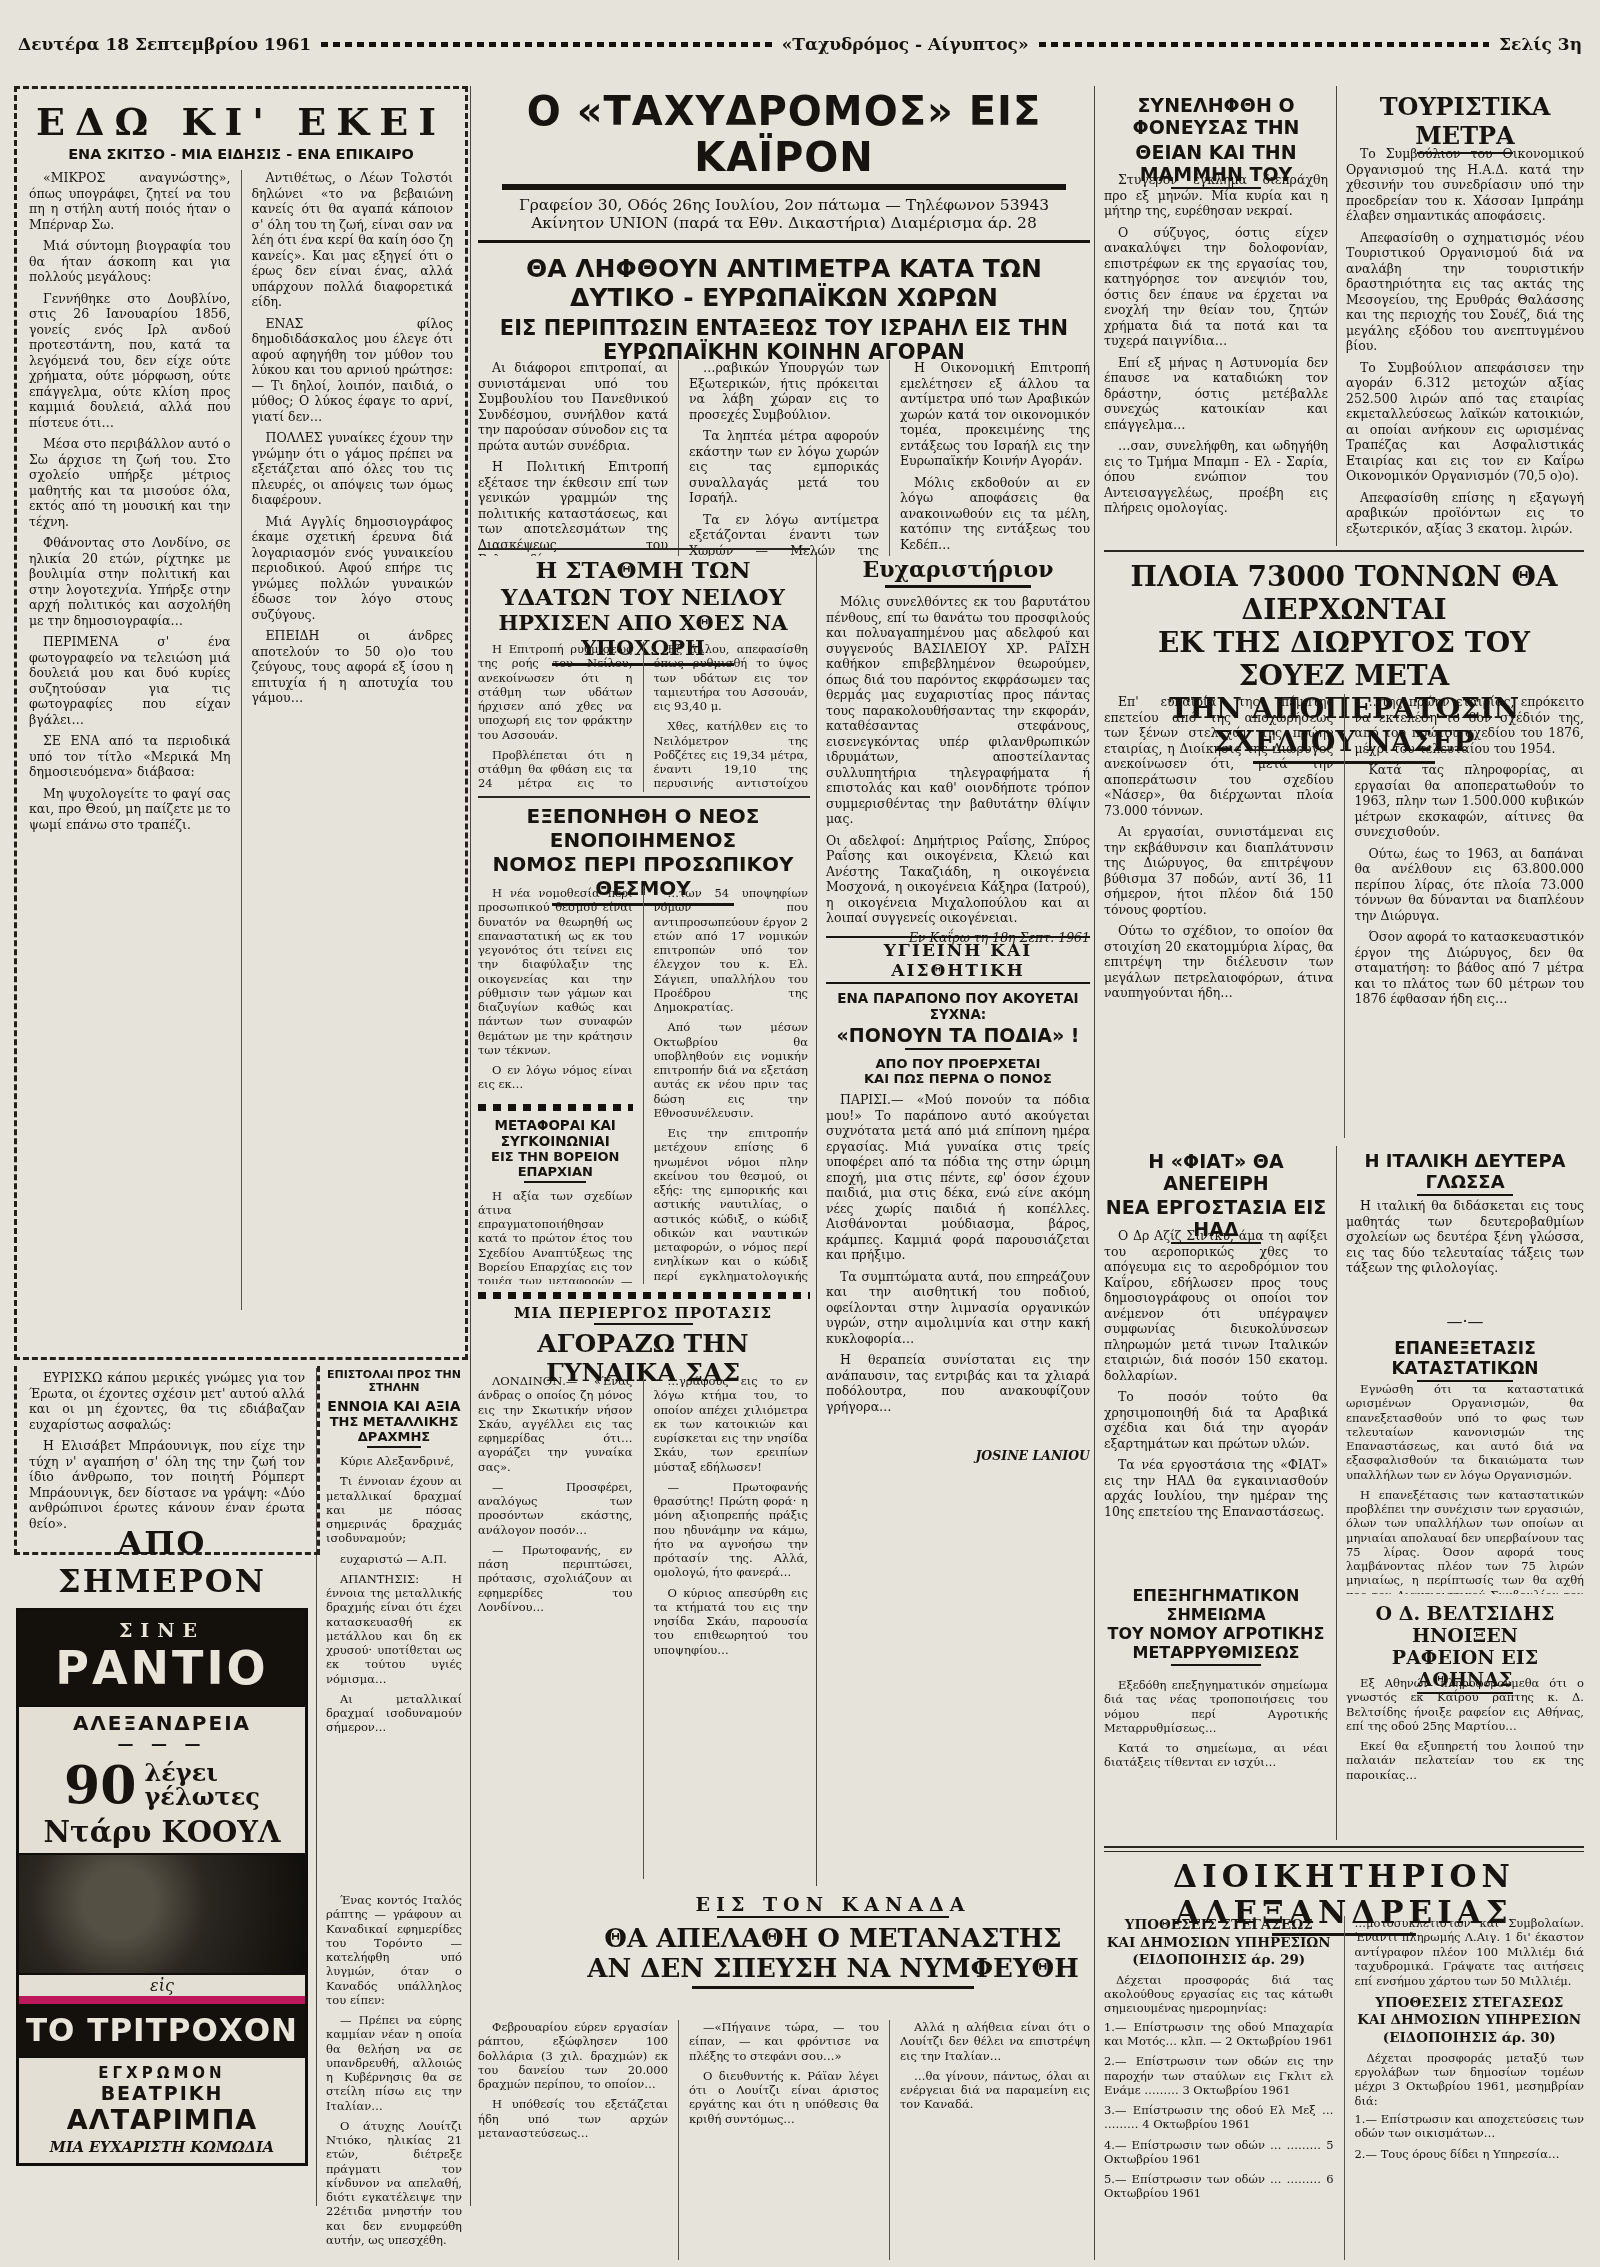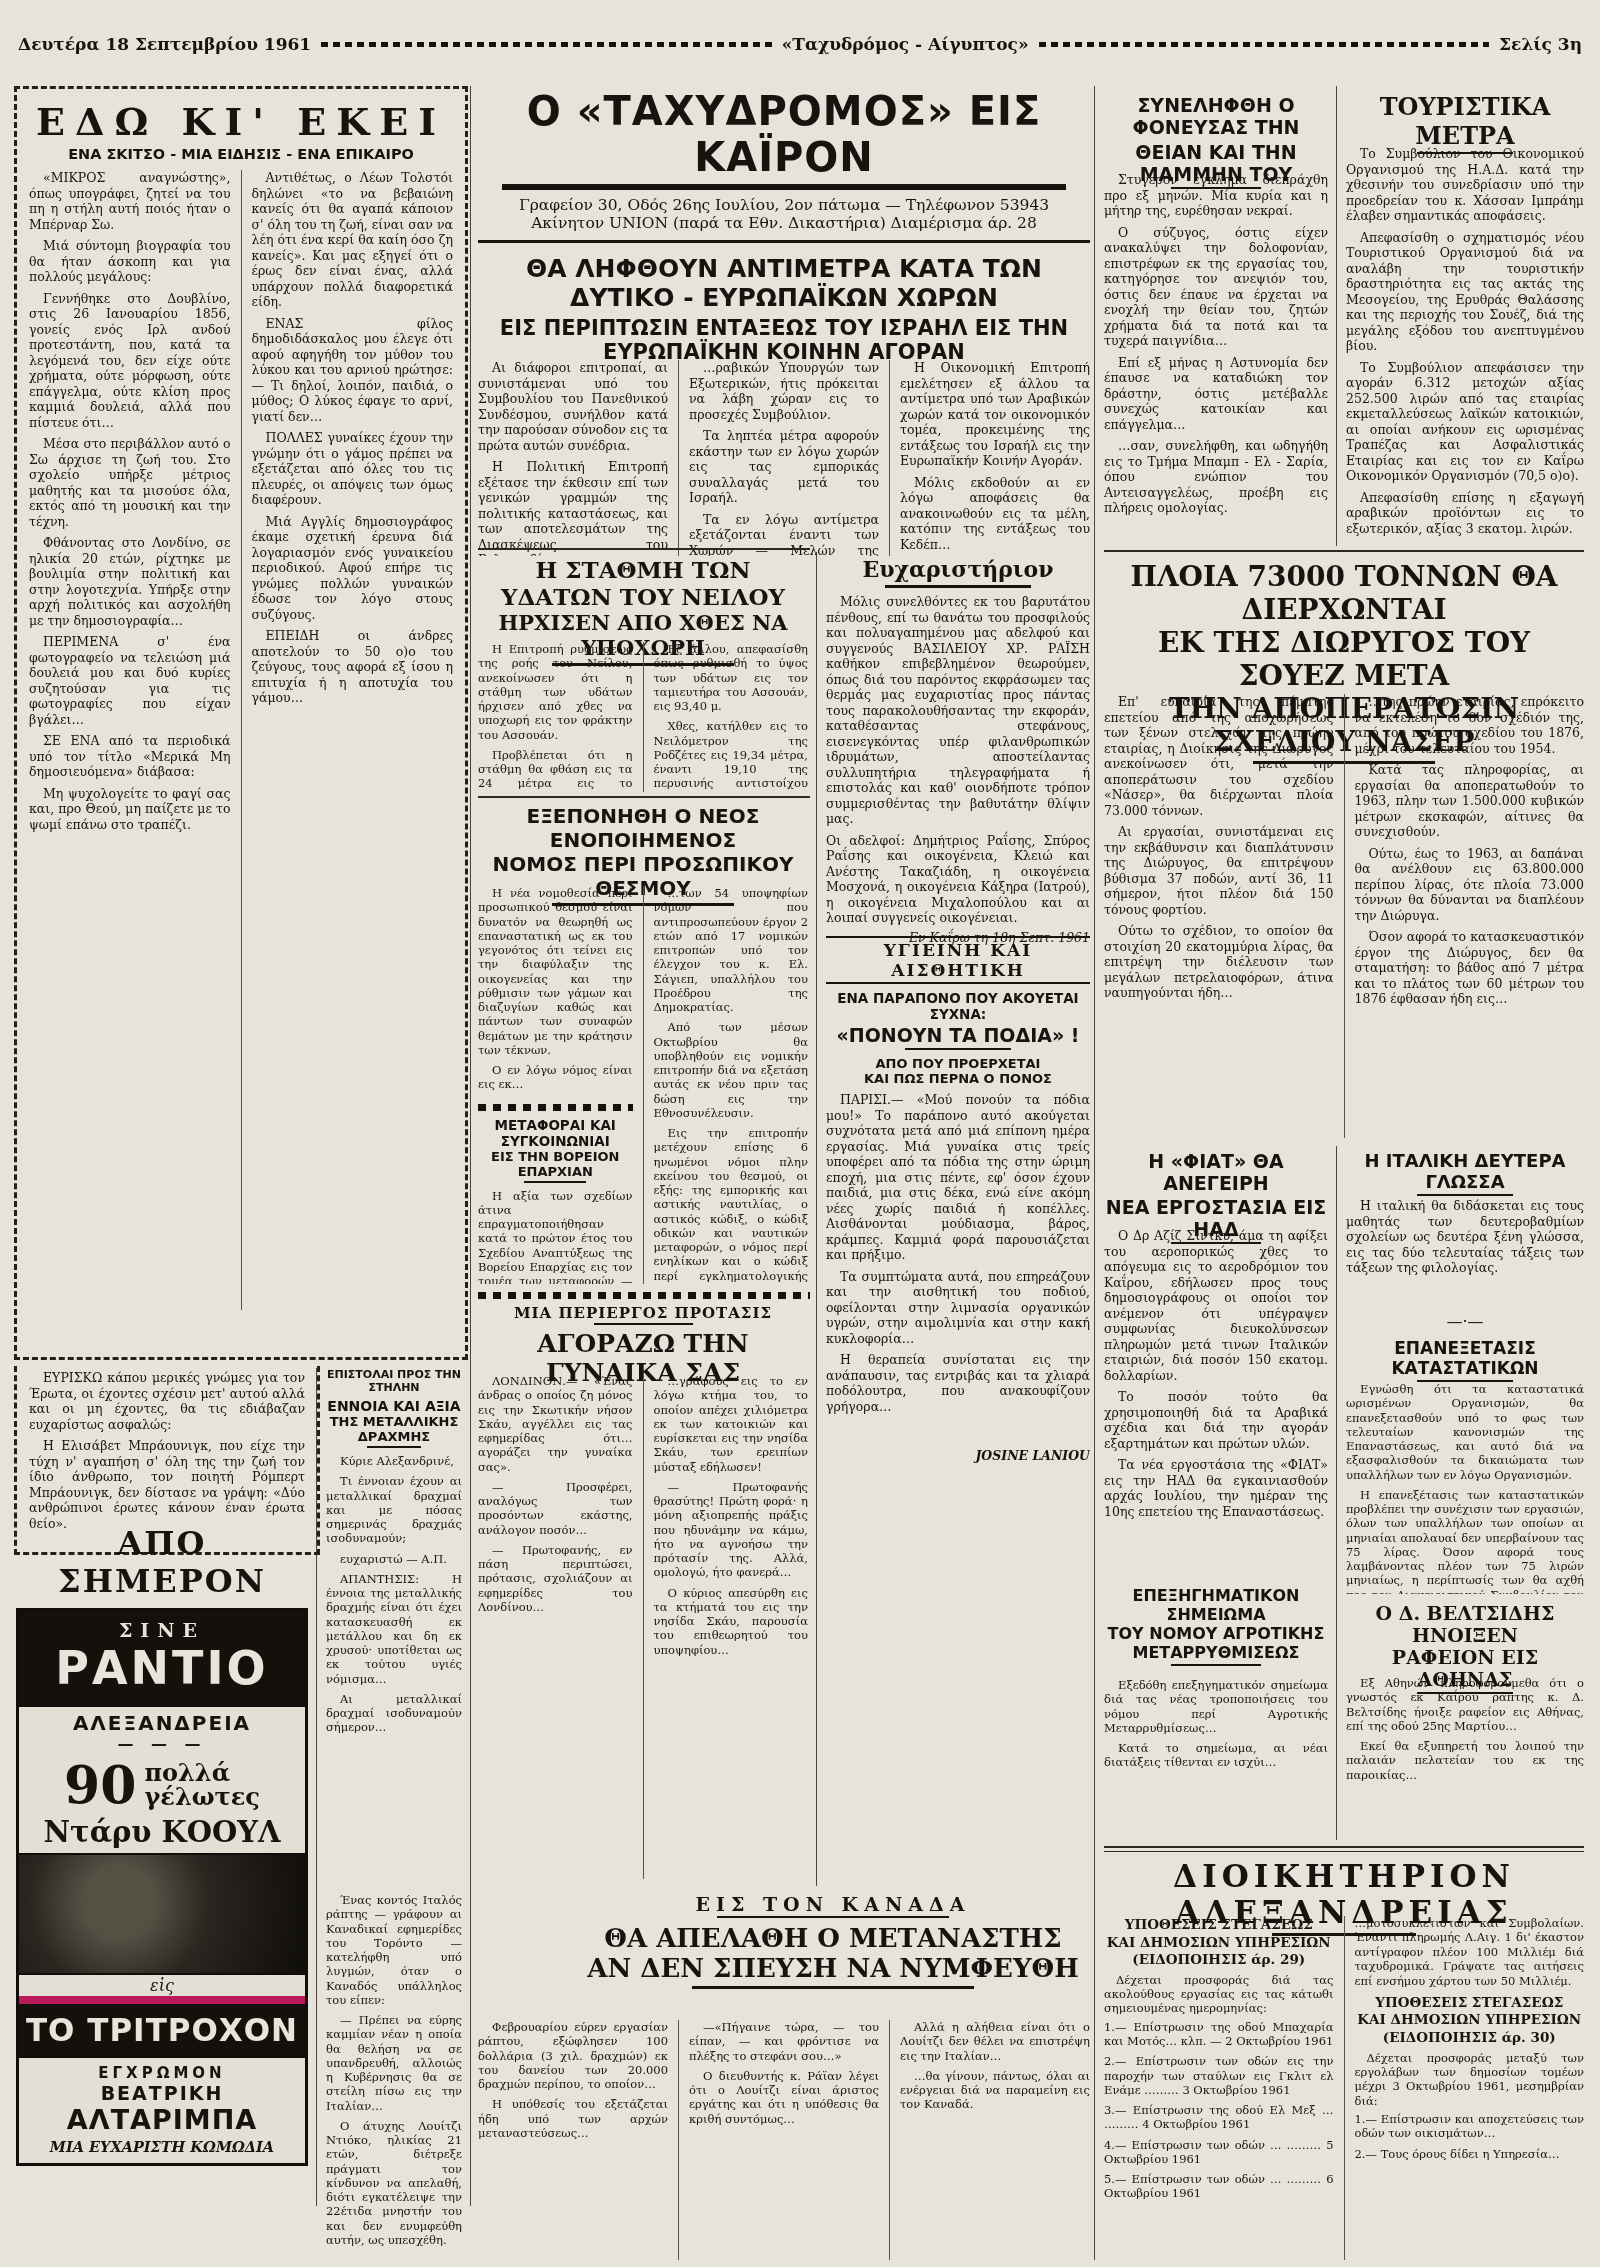--- a/index.html
+++ b/index.html
@@ -87,21 +87,21 @@
       <div class="adblk" style="padding:8px 6px 10px 6px;">
         <div style="font-size:19px;letter-spacing:8px;font-weight:bold;">ΣΙΝΕ</div>
         <div class="hl-sans" style="font-size:46px;letter-spacing:3px;">ΡΑΝΤΙΟ</div>
       </div>
       <div style="background:#e3dfd4;text-align:center;padding:4px 0;border-top:2px solid #100e0b;border-bottom:2px solid #100e0b;">
         <div class="hl-sans" style="font-size:20px;letter-spacing:2px;">ΑΛΕΞΑΝΔΡΕΙΑ</div>
         <div style="font-weight:bold;letter-spacing:6px;">— — —</div>
         <div style="display:flex;justify-content:center;align-items:center;gap:8px;">
           <span class="hl-serif" style="font-size:52px;">90</span>
           <span style="text-align:left;">
-            <span class="hl-serif" style="font-size:24px;display:block;line-height:1;">πολλά</span>
+            <span class="hl-serif" style="font-size:24px;display:block;line-height:1;">λέγει</span>
             <span class="hl-serif" style="font-size:24px;display:block;line-height:1;">γέλωτες</span>
           </span>
         </div>
         <div class="hl-serif" style="font-size:29px;">Ντάρυ ΚΟΟΥΛ</div>
       </div>
       <div style="height:118px;background:radial-gradient(circle at 35% 40%, #555044 0 18%, #2a2620 45%, #0f0d0a 100%);"></div>
       <div style="background:#e3dfd4;text-align:center;font-size:16px;padding:1px 0;border-top:2px solid #100e0b;border-bottom:8px solid #be185d;font-style:italic;">εἰς</div>
       <div class="adblk" style="padding:8px 2px;">
         <div class="hl-sans" style="font-size:31px;letter-spacing:1px;">ΤΟ ΤΡΙΤΡΟΧΟΝ</div>
       </div>

